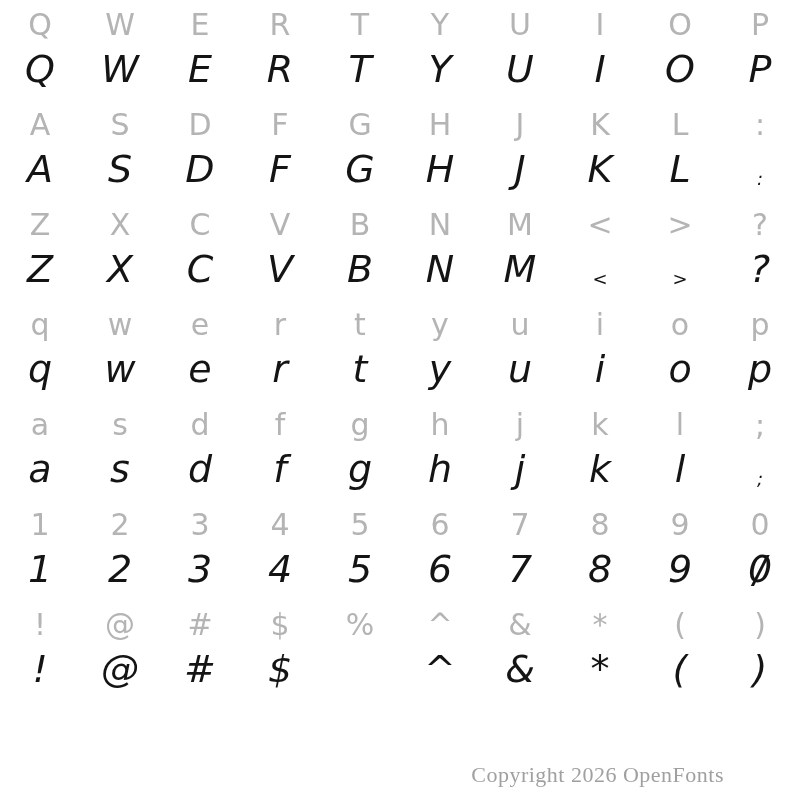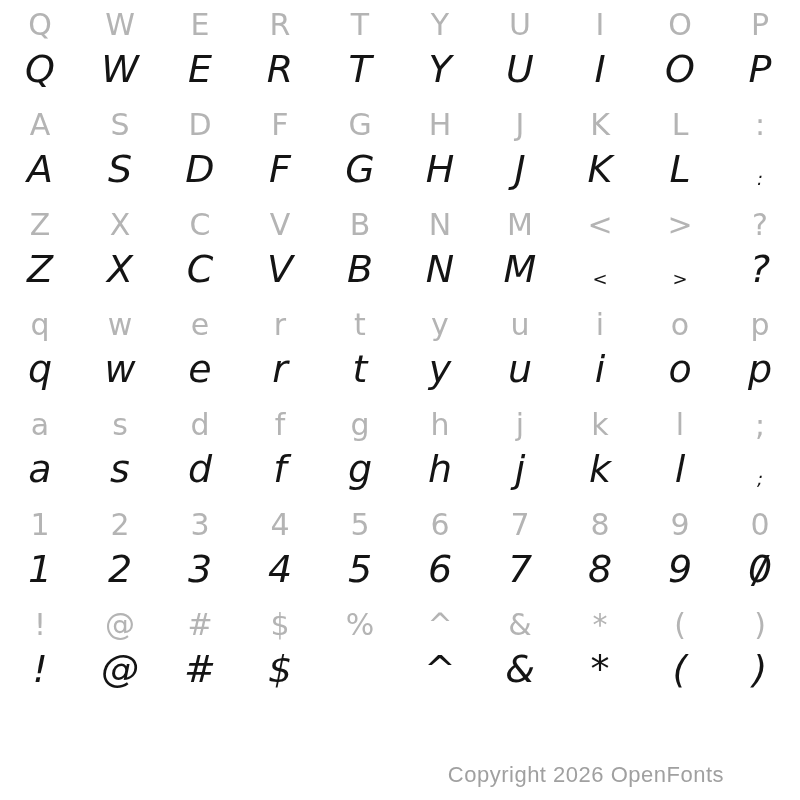--- a/index.html
+++ b/index.html
@@ -56,21 +56,21 @@
     top: 0;
     text-align: center;
   }
   .footer {
     position: absolute;
     right: 76px;
     bottom: 12px;
     font-size: 22px;
     letter-spacing: 0.5px;
     color: var(--footer-color, #a0a0a0);
-    font-family: Liberation Sans, sans-serif;
+    font-family: Liberation Serif, serif;
   }
 </style>
 </head>
 <body>
 
 <div class="sheet">
     <div class="pair">
       <div class="row ref">
         <span class="cell">Q</span>
         <span class="cell">W</span>

